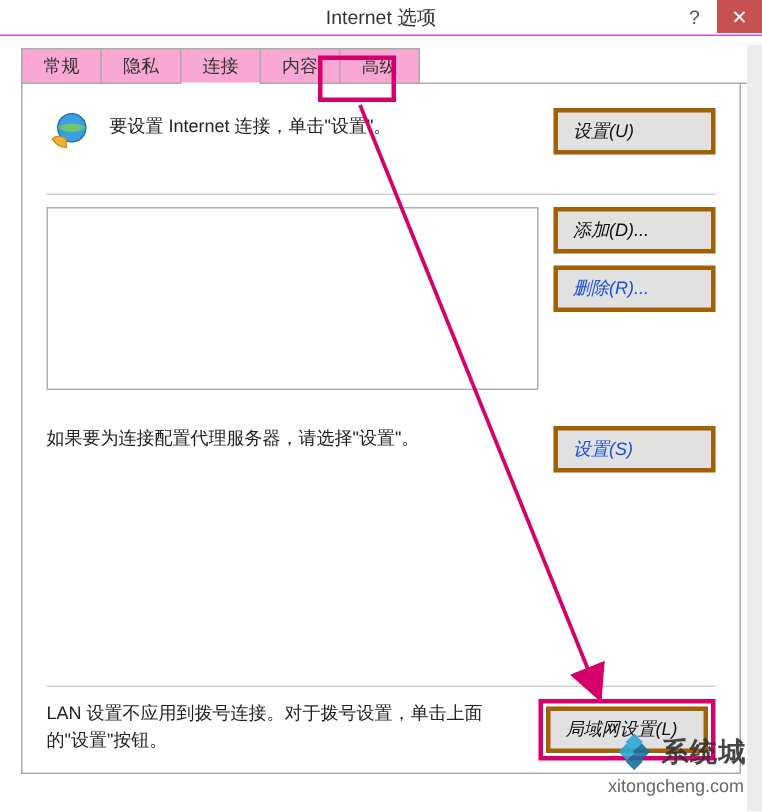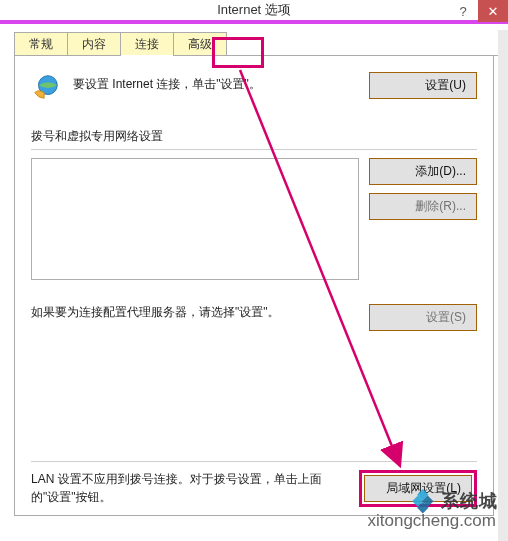--- a/index.html
+++ b/index.html
@@ -1,43 +1,43 @@
 <!DOCTYPE html>
 <html><head>
 <meta charset="utf-8">
 <style>
   * { box-sizing: border-box; margin: 0; padding: 0; font-family: "Microsoft YaHei", "Segoe UI", sans-serif; font-size: 12px; }
   body { background: #fff; width: 508px; height: 541px; position: relative; overflow: hidden; }
 
-  .titlebar { height: 24px; display: flex; align-items: center; justify-content: center; position: relative; background: #fff; border-bottom: 4px solid #d946ef; }
+  .titlebar { height: 24px; display: flex; align-items: center; justify-content: center; position: relative; background: #fff; border-bottom: 1px solid #d946ef; }
   .titlebar .title { font-size: 13px; color: #333; }
   .titlebar .wbtns { position: absolute; right: 0; top: 0; display: flex; }
   .wbtn { width: 30px; height: 22px; display: flex; align-items: center; justify-content: center; font-size: 13px; color: #555; }
   .wbtn.close { background: #c75050; color: #fff; }
 
   .right-strip { position: absolute; right: 0; top: 30px; width: 10px; bottom: 0; background: #eaeaea; }
 
   .dialog-body { padding: 8px 14px 0 14px; }
 
   .tabbar { display: flex; align-items: flex-end; height: 24px; position: relative; }
   .tabbar::after { content: ""; position: absolute; left: 0; right: -4px; bottom: 0; height: 1px; background: #ababab; }
-  .tab { border: 1px solid #ababab; border-bottom: none; padding: 3px 14px; background: #fef9c3; margin-right: -1px; color: #333; position: relative; }
+  .tab { border: 1px solid #ababab; border-bottom: none; padding: 3px 14px; background: #f9a8d4; margin-right: -1px; color: #333; position: relative; }
   .tab.active { z-index: 3; }
   .tab-mask { position: absolute; left: 0; right: 0; bottom: -1px; height: 2px; background: #fff; }
   .tab-highlight { position: absolute; border: 3px solid #d6006c; z-index: 10; pointer-events: none; }
   .tab-highlight.t1 { left: 212px; top: 37px; width: 52px; height: 31px; }
 
   .panel { border: 1px solid #ababab; border-top: none; padding: 16px 16px 8px 16px; height: 460px; background: #fff; position: relative; }
 
   .toprow { display: flex; align-items: flex-start; margin-bottom: 26px; }
   .globe { width: 30px; height: 30px; margin-right: 12px; position: relative; }
   .globe svg { width: 100%; height: 100%; }
   .toprow .txt { flex: 1; padding-top: 4px; color: #222; }
-  .btn { min-width: 108px; padding: 4px 10px; border: 1px solid #a16207; background: #e1e1e1; text-align: right; color: #111; }
-  .btn.disabled { color: #737373; }
+  .btn { min-width: 108px; padding: 4px 10px; border: 3px solid #a16207; background: #e1e1e1; text-align: left; color: #111; font-style: italic; }
+  .btn.disabled { color: #1d4ed8; }
 
   .group-label { color: #222; margin-bottom: 4px; }
   .hr { height: 1px; background: #cfcfcf; margin-bottom: 8px; }
 
   .dial-row { display: flex; align-items: flex-start; margin-bottom: 24px; }
   .listbox { flex: 1; height: 122px; border: 1px solid #adadad; background: #fff; margin-right: 10px; }
   .stackbtns { display: flex; flex-direction: column; gap: 8px; }
 
   .proxy-row { display: flex; align-items: flex-start; margin-top: 10px; }
   .proxy-row .txt { flex: 1; color: #222; }
@@ -47,62 +47,62 @@
   .lan-row .txt { flex: 1; color: #222; line-height: 1.5; padding-right: 10px; }
 
   .btn-highlight { border: 3px solid #d6006c; padding: 2px; }
   .btn-highlight .btn { min-width: 108px; }
 
   .arrow { position: absolute; z-index: 9; pointer-events: none; }
 
   .watermark { position: absolute; right: 10px; bottom: 26px; display: flex; align-items: flex-start; gap: 6px; opacity: 0.9; }
   .wm-logo { width: 26px; height: 26px; }
   .wm-txt { font-size: 18px; font-weight: 600; color: #333; letter-spacing: 1px; }
-  .wm-url { position: absolute; right: 12px; bottom: 10px; font-size: 17px; color: #666; }
+  .wm-url { position: absolute; right: 12px; bottom: 10px; font-size: 12px; color: #666; }
 </style>
 </head>
 <body>
 
 <div class="titlebar">
   <span class="title">Internet 选项</span>
   <div class="wbtns">
     <div class="wbtn">?</div>
     <div class="wbtn close">✕</div>
   </div>
 </div>
 
 <div class="right-strip"></div>
 
 <div class="dialog-body">
 
   <div class="tabbar">
     <div class="tab">常规</div>
-    <div class="tab">内容</div>
+    <div class="tab">隐私</div>
     <div class="tab active">
       <span>连接</span>
       <div class="tab-mask"></div>
     </div>
+    <div class="tab">内容</div>
     <div class="tab">高级</div>
   </div>
 
   <div class="panel">
 
     <div class="toprow">
       <div class="globe">
         <svg viewBox="0 0 32 32">
           <circle cx="18" cy="14" r="10" fill="#3aa0e0" stroke="#1f6fa8"></circle>
           <path d="M8 14 Q18 8 28 14 Q18 20 8 14" fill="#6fc36f"></path>
           <path d="M4 22 Q8 18 14 22 L14 28 Q8 28 4 22" fill="#f2b23a" stroke="#c78c1e"></path>
         </svg>
       </div>
       <div class="txt">要设置 Internet 连接，单击"设置"。</div>
       <div class="btn">设置(U)</div>
     </div>
 
-    <div class="group-label">拨号和虚拟专用网络设置</div>
     <div class="hr"></div>
 
     <div class="dial-row">
       <div class="listbox"></div>
       <div class="stackbtns">
         <div class="btn">添加(D)...</div>
         <div class="btn disabled">删除(R)...</div>
       </div>
     </div>
 

